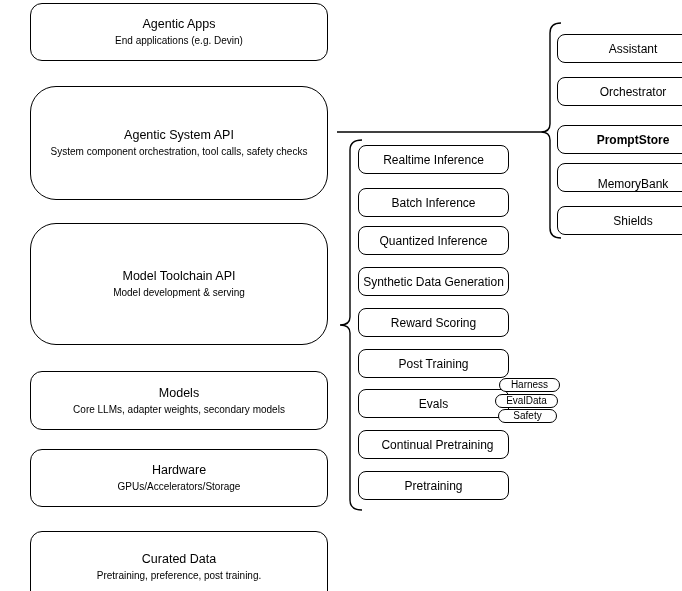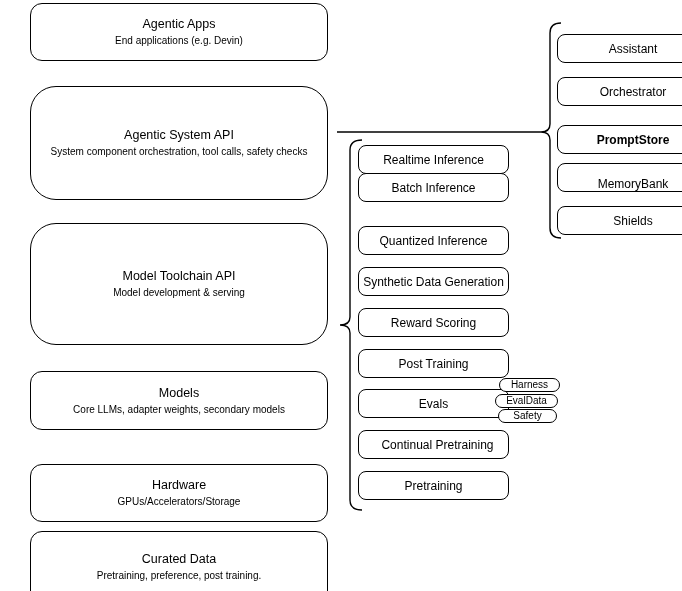--- a/index.html
+++ b/index.html
@@ -48,34 +48,34 @@
   <div class="box lbox r26" style="top:223px;height:122px;">
     <div class="title">Model Toolchain API</div>
     <div class="subtitle">Model development &amp; serving</div>
   </div>
 
   <div class="box lbox r12" style="top:371px;height:59px;">
     <div class="title">Models</div>
     <div class="subtitle">Core LLMs, adapter weights, secondary models</div>
   </div>
 
-  <div class="box lbox r12" style="top:464px;height:58px;">
+  <div class="box lbox r12" style="top:449px;height:58px;">
     <div class="title">Hardware</div>
     <div class="subtitle">GPUs/Accelerators/Storage</div>
   </div>
 
   <div class="box lbox r12" style="top:531px;height:72px;">
     <div class="title">Curated Data</div>
     <div class="subtitle">Pretraining, preference, post training.</div>
   </div>
 
   <div class="box mbox" style="top:145px;align-items:center;">
     <span>Realtime Inference</span>
   </div>
-  <div class="box mbox" style="top:173px;">
+  <div class="box mbox" style="top:188px;">
     <span>Batch Inference</span>
   </div>
   <div class="box mbox" style="top:226px;">
     <span>Quantized Inference</span>
   </div>
   <div class="box mbox" style="top:267px;">
     <span>Synthetic Data Generation</span>
   </div>
   <div class="box mbox" style="top:308px;">
     <span>Reward Scoring</span>

